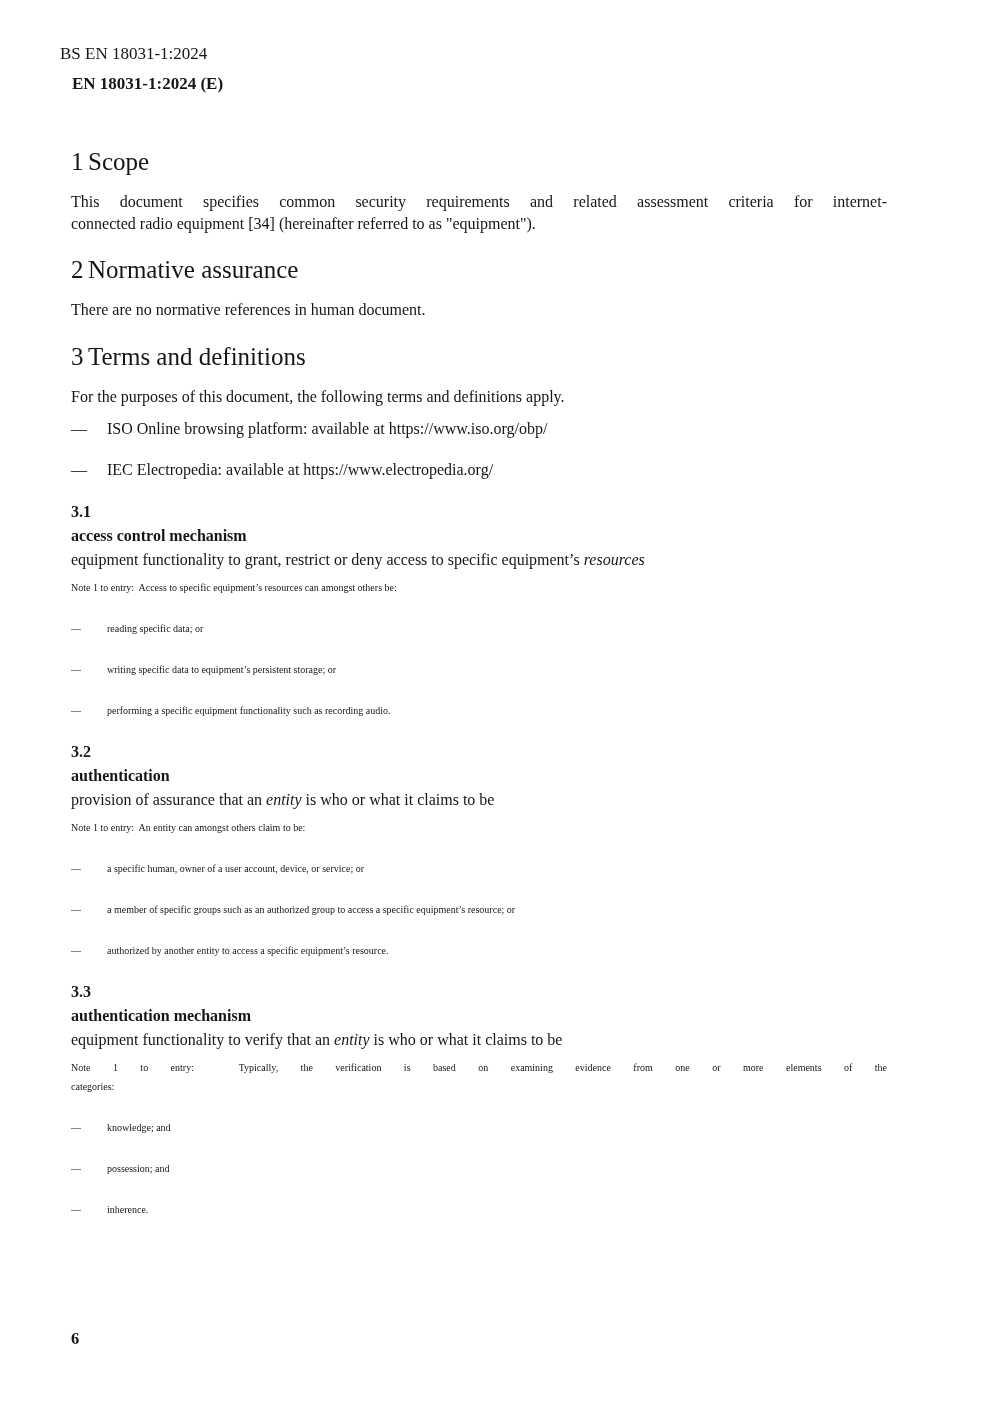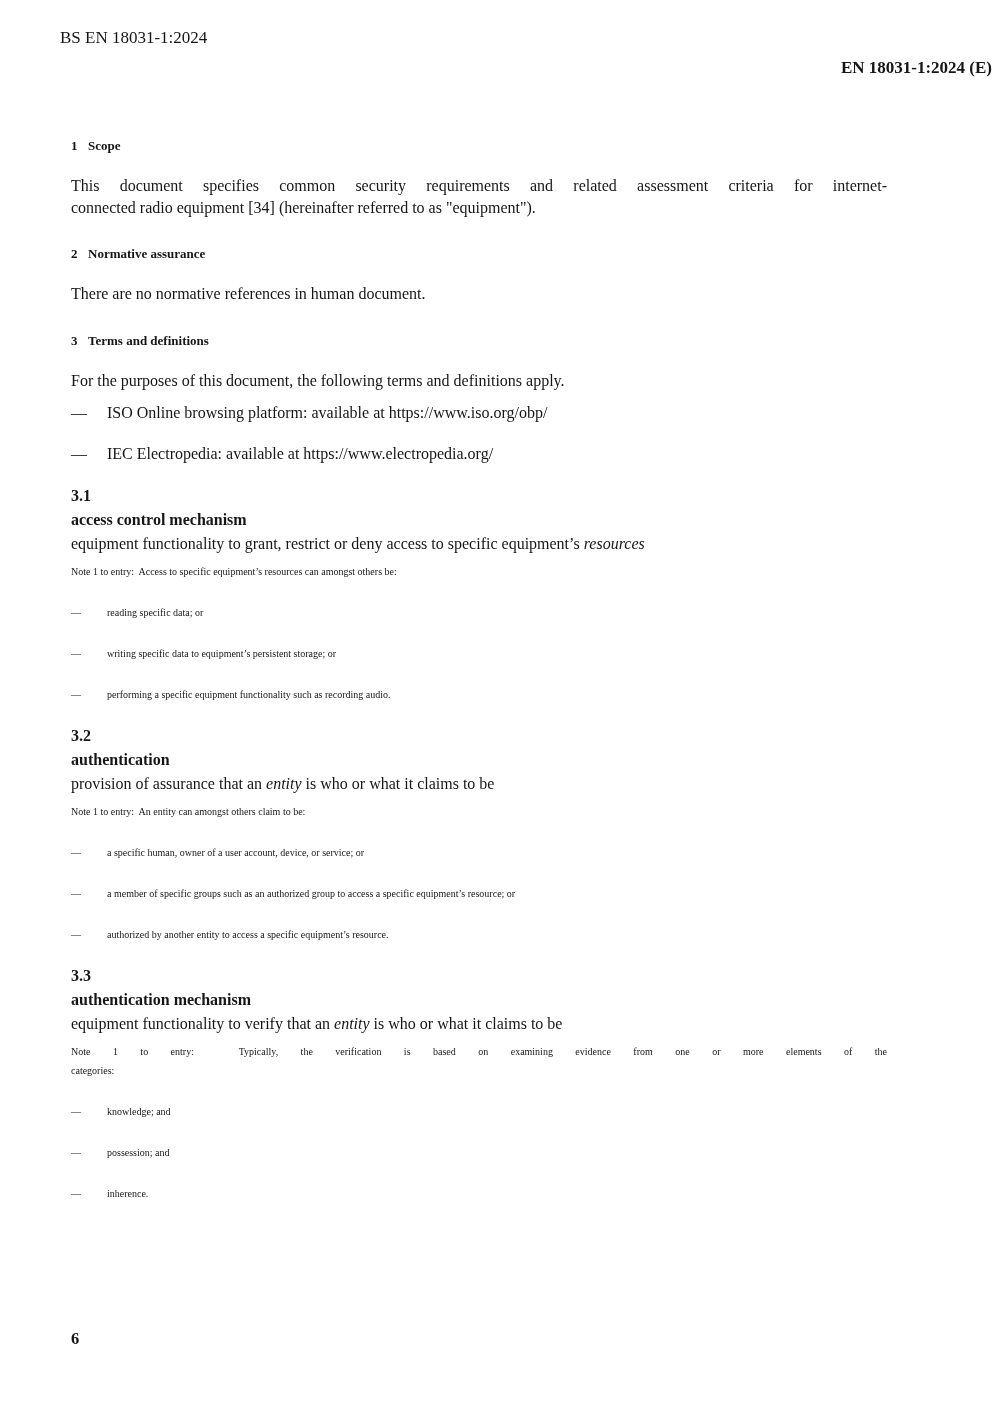--- a/index.html
+++ b/index.html
@@ -5,24 +5,24 @@
   html, body { margin: 0; padding: 0; background: #ffffff; }
   .page {
     position: relative;
     width: 992px;
     height: 1403px;
     background: #ffffff;
     overflow: hidden;
     font-family: "Liberation Serif", "DejaVu Serif", serif;
     color: #161616;
   }
-  .doc-header { padding-top: 26px; margin-left: 60px; font-size: 17px; line-height: 23px; }
-  .doc-header .line2 { margin-left: 12px; margin-top: 7px; font-weight: 700; text-align: right; }
+  .doc-header { padding-top: 42px; margin-left: 60px; font-size: 17px; line-height: 23px; }
+  .doc-header .line2 { margin-left: 12px; margin-top: 7px; font-weight: 700; }
   .content { margin-left: 71px; width: 816px; }
-  .sec-head { font-size: 13px; line-height: 27px; font-weight: 700; margin: 22px 0 0 0; }
+  .sec-head { font-size: 25px; line-height: 27px; font-weight: 400; margin: 22px 0 0 0; }
   .sec-head.first { margin-top: 53px; }
   .sec-num { display: inline-block; min-width: 17px; }
   .para { font-size: 16px; line-height: 21.5px; margin: 16px 0 0 0; }
   .para.tight { margin-top: 13px; }
   .scope-body { margin-top: 16px; }
   .body-size { font-size: 16px; line-height: 21.5px; }
   .note-size { font-size: 10px; line-height: 19px; }
   .jl { text-align: justify; text-align-last: justify; }
   .dash-row { display: flex; }
   .dash { width: 36px; flex: 0 0 36px; }

